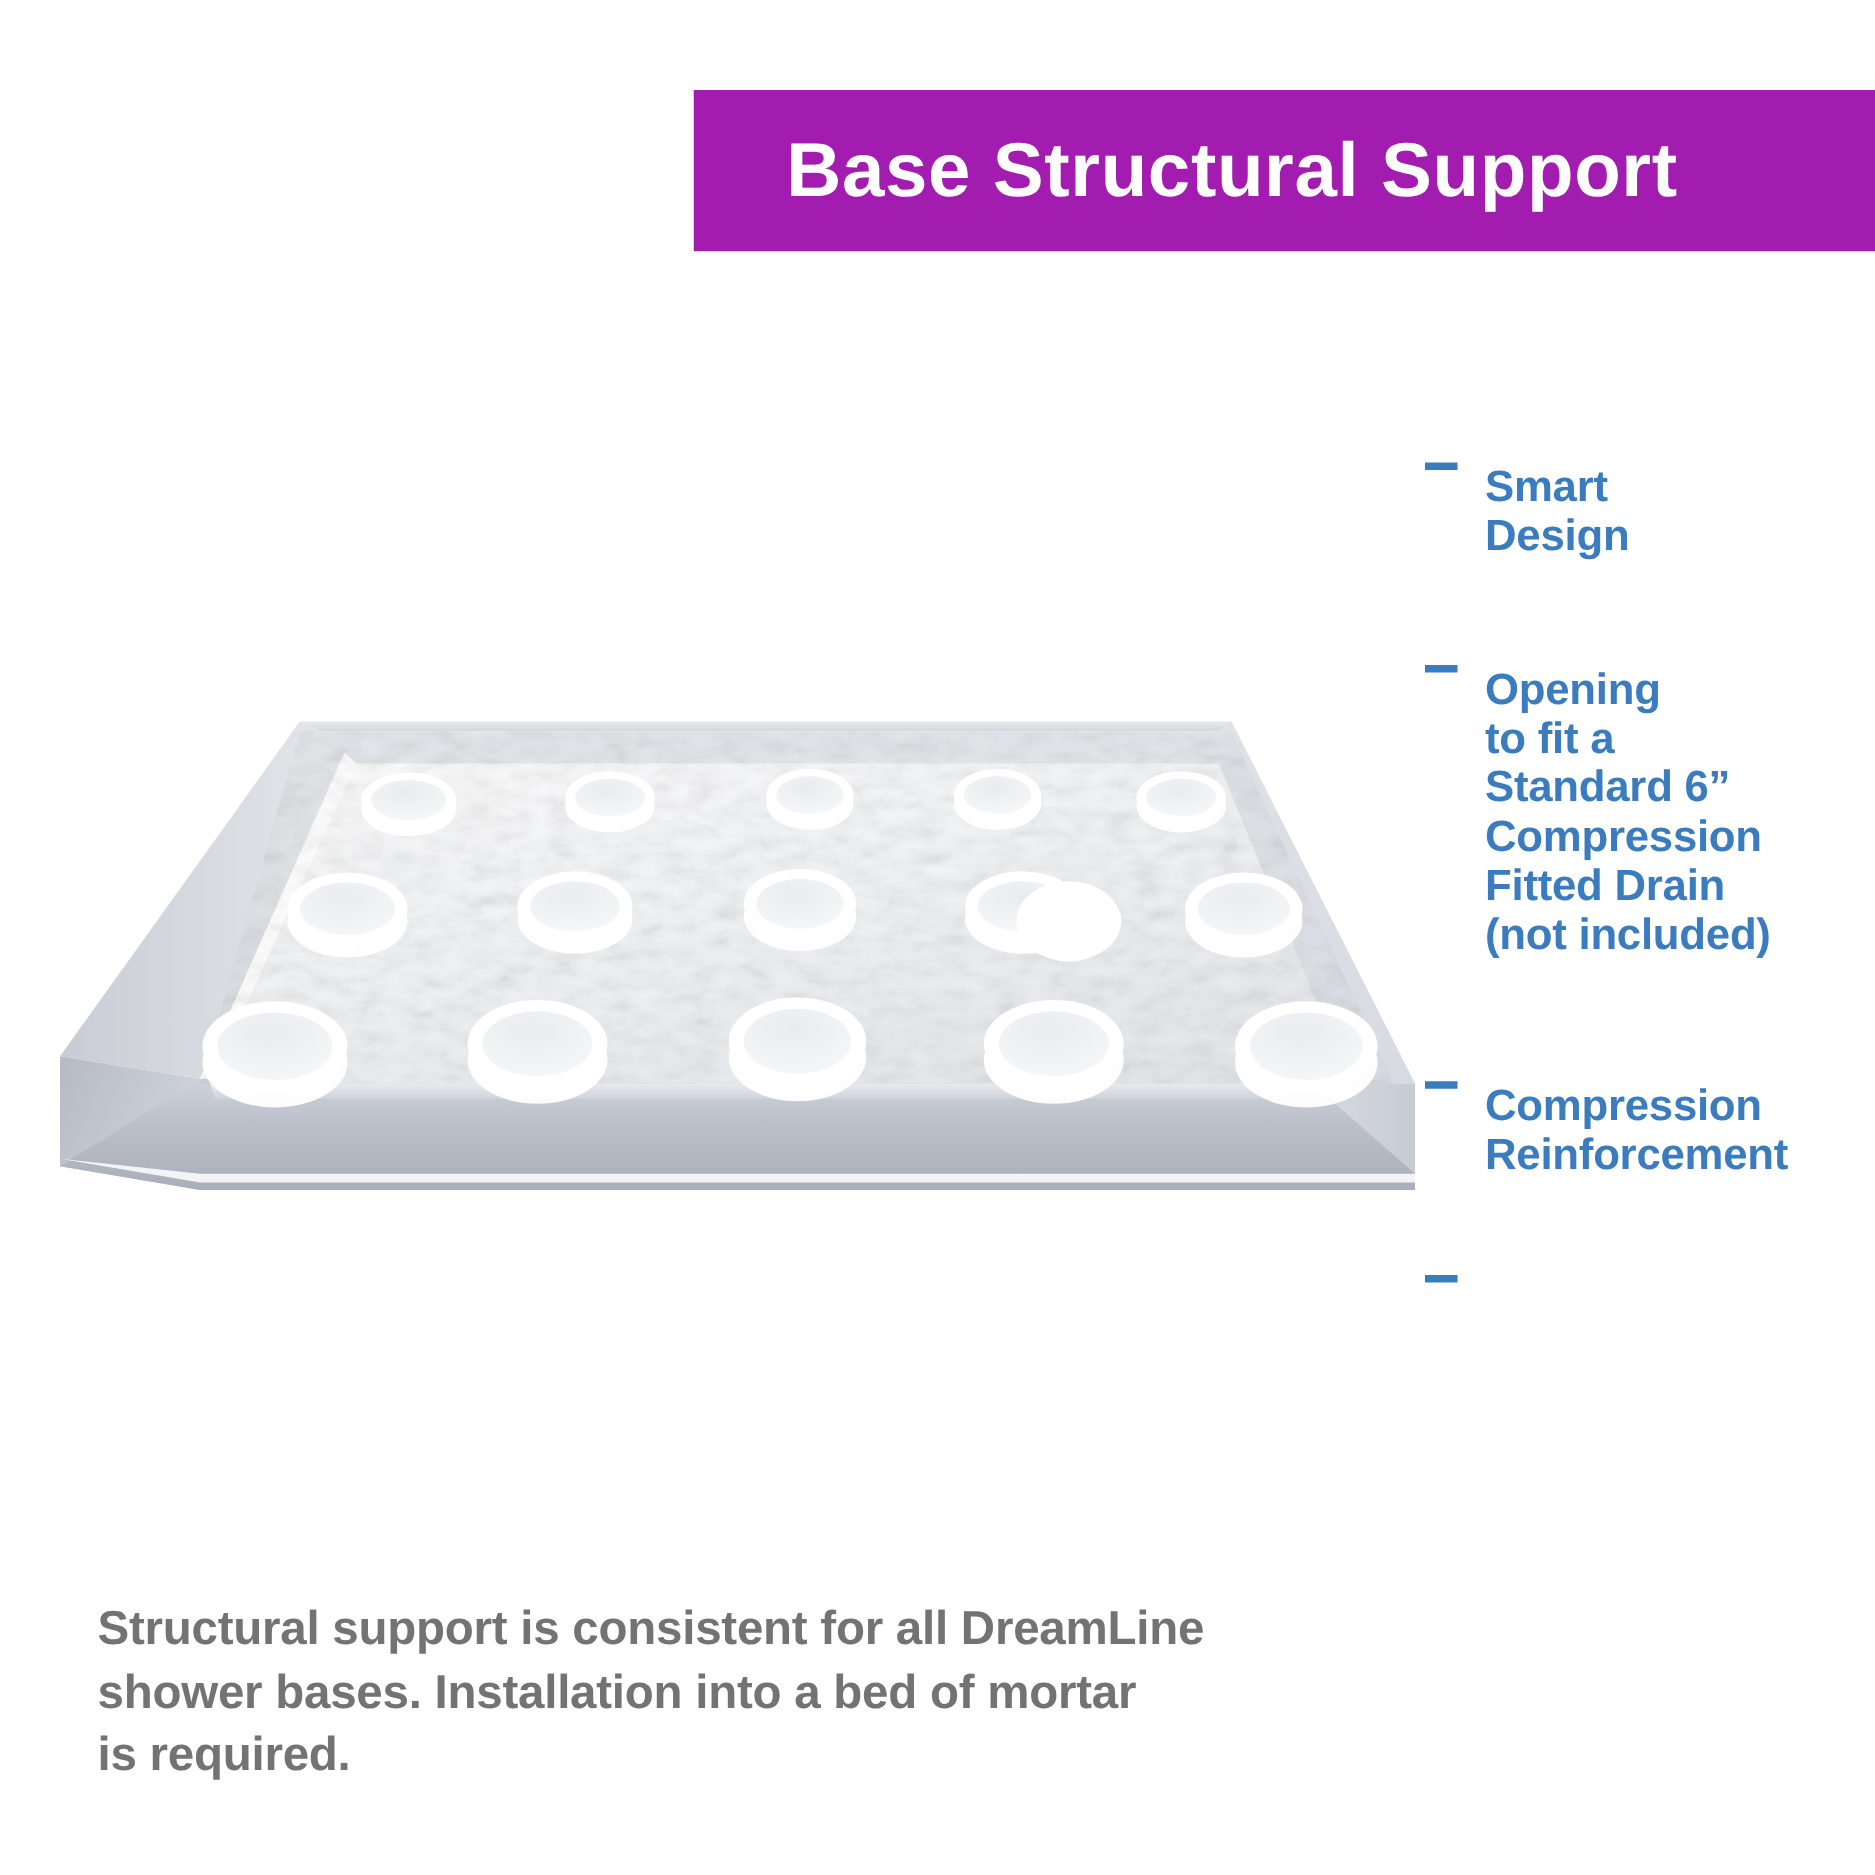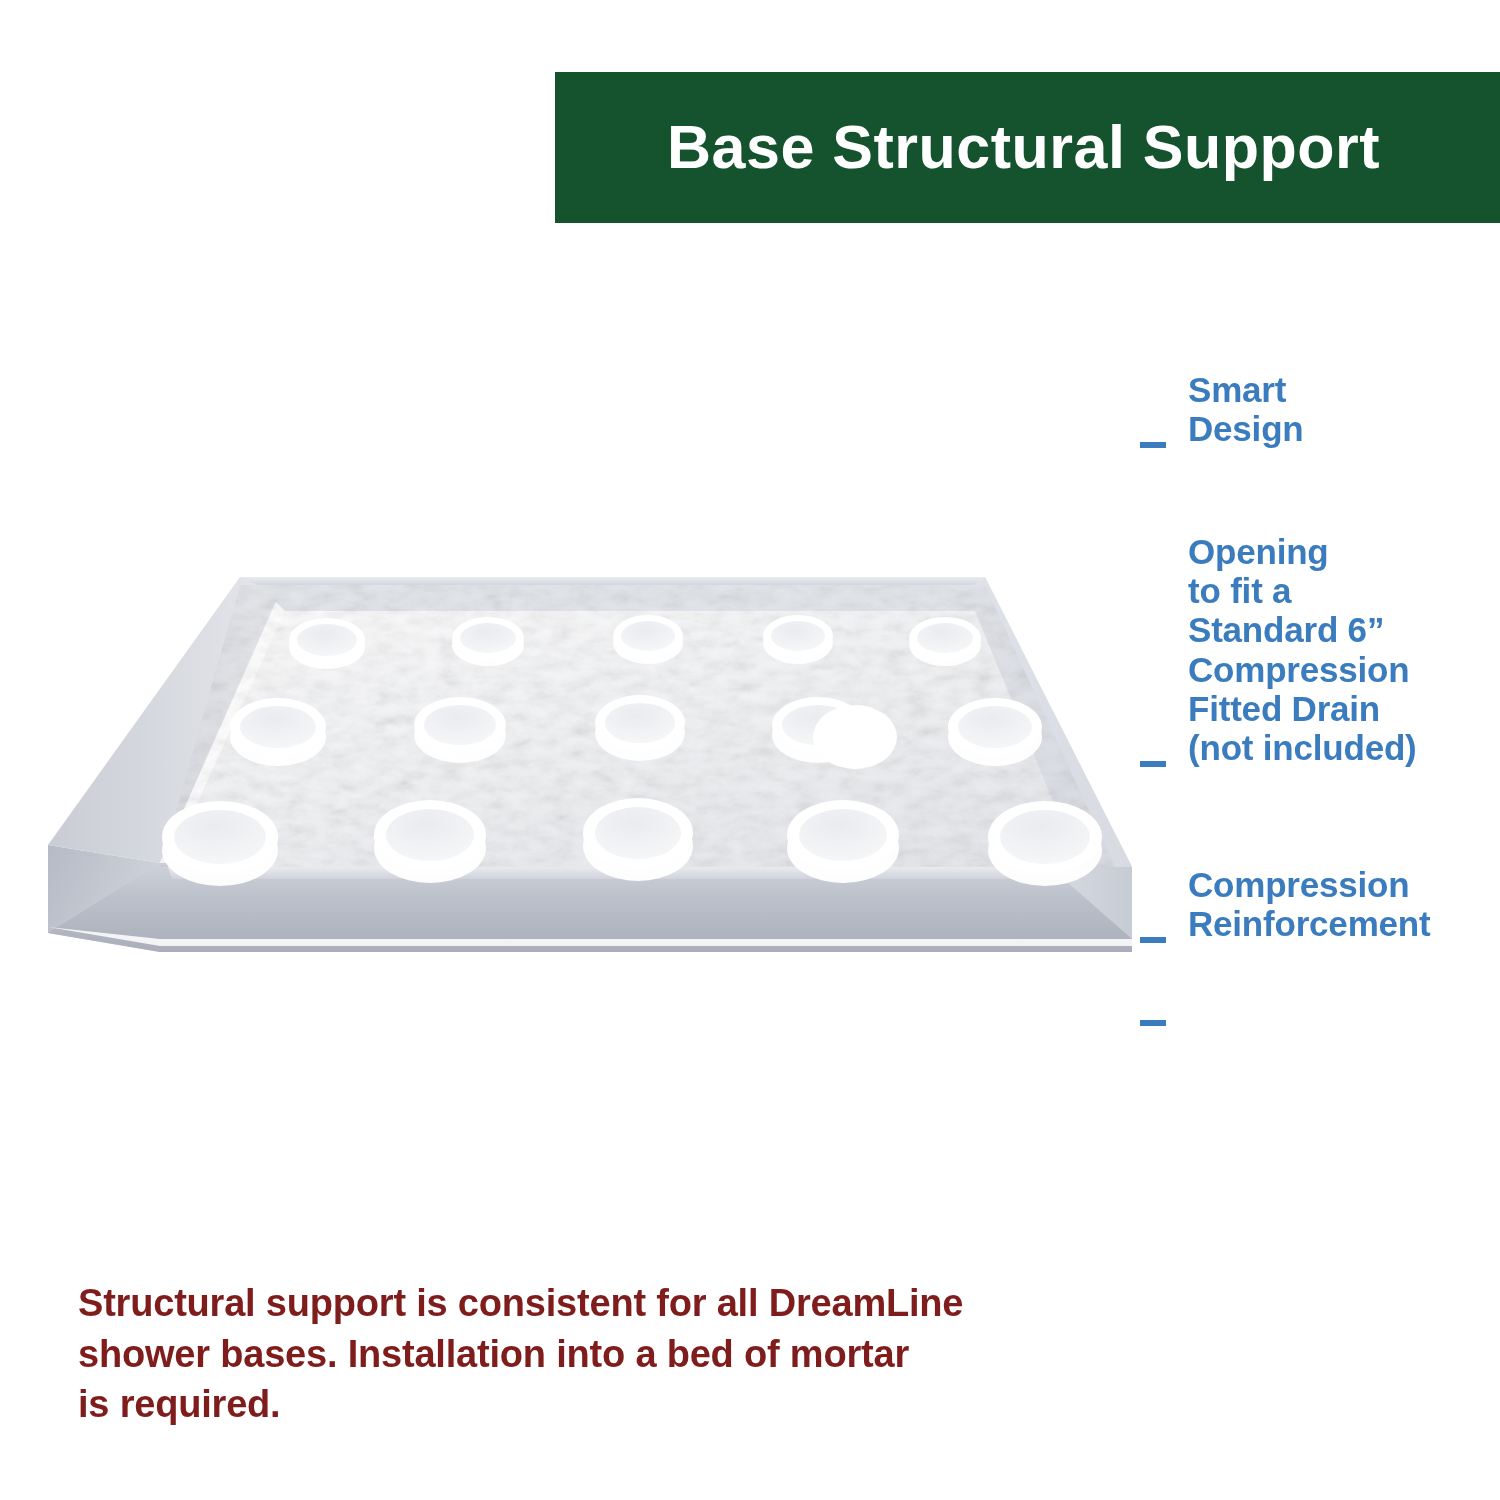--- a/index.html
+++ b/index.html
@@ -15,26 +15,26 @@
     font-family: "Liberation Sans", sans-serif;
     -webkit-font-smoothing: antialiased;
   }
 
   
   #header-banner {
     position: absolute;
     left: 555px;
     top: 72px;
     width: 945px;
-    height: 151px;
-    background: #14532d;
+    height: 129px;
+    background: #a21caf;
     display: flex;
     align-items: center;
     box-sizing: border-box;
-    padding-left: 112px;
+    padding-left: 74px;
   }
   #header-title {
     color: #ffffff;
     font-size: 61px;
     font-weight: bold;
     letter-spacing: 0.5px;
     white-space: nowrap;
     line-height: 1;
   }
 
@@ -51,21 +51,21 @@
   
   #callout-list {
     position: absolute;
     left: 1140px;
     top: 360px;
     width: 360px;
   }
   .callout {
     position: absolute;
     display: flex;
-    align-items: flex-end;
+    align-items: flex-start;
     width: 360px;
   }
   .callout-dash {
     width: 26px;
     height: 6px;
     background: #3a7cbe;
     flex: 0 0 auto;
     margin-right: 22px;
   }
   .callout-text {
@@ -81,21 +81,21 @@
   #callout-1 { top: 172px; }
   #callout-2 { top: 505px; }
   #callout-3 { top: 660px; }
 
   
   #footer-caption {
     position: absolute;
     left: 78px;
     top: 1278px;
     width: 950px;
-    color: #7f1d1d;
+    color: #737373;
     font-size: 38px;
     font-weight: bold;
     line-height: 1.33;
     letter-spacing: -0.2px;
     white-space: pre-line;
   }
 </style>
 </head>
 <body>
 

